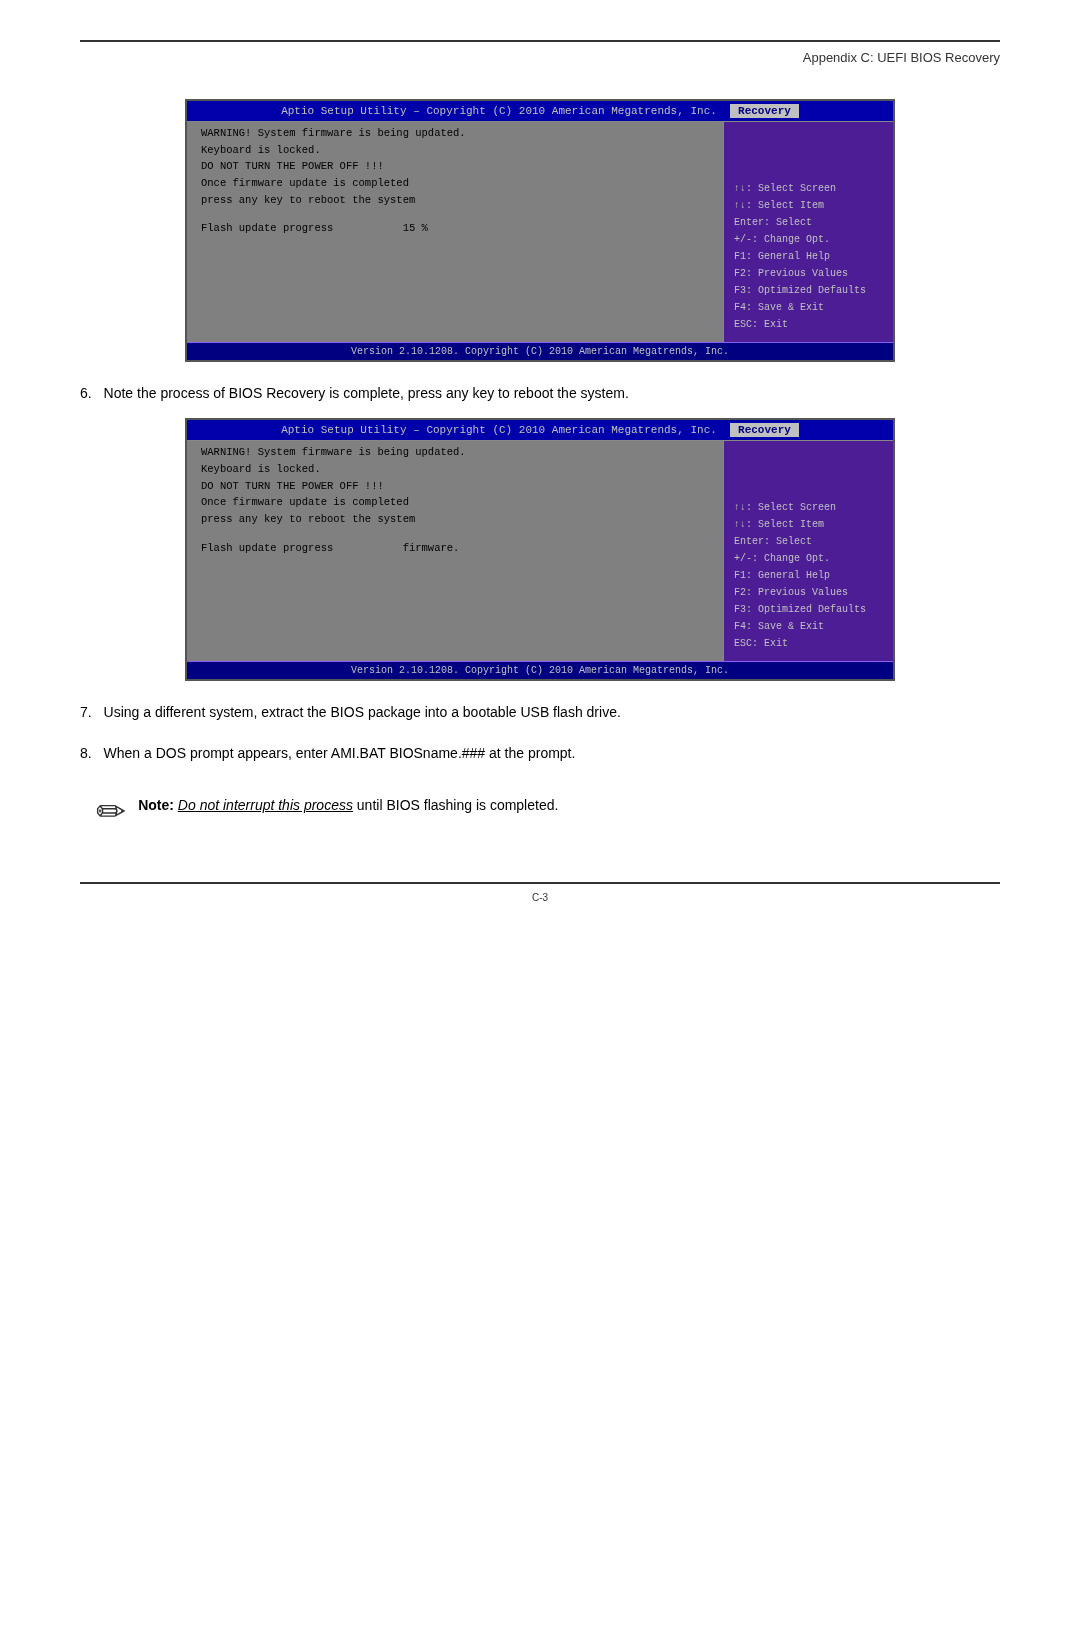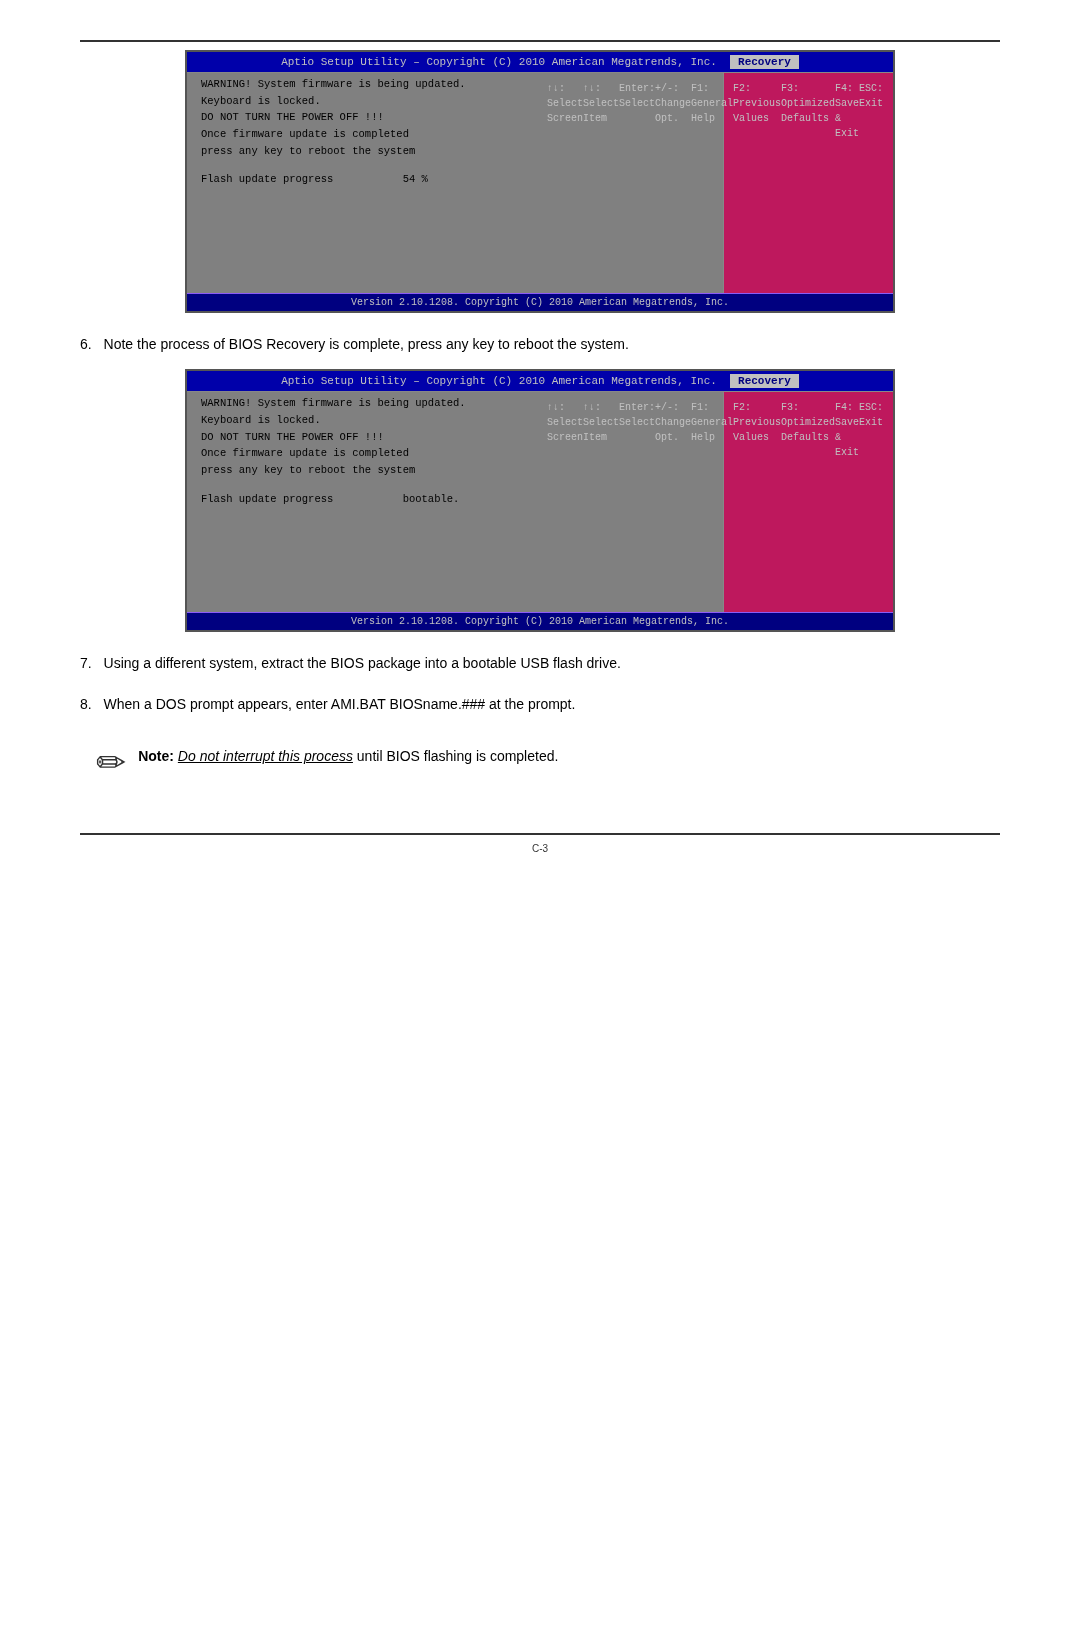--- a/index.html
+++ b/index.html
@@ -81,28 +81,28 @@
       font-family: 'Courier New', Courier, monospace;
     }
 
     .bios-main p {
       margin-bottom: 2px;
       line-height: 1.4;
     }
 
     .bios-sidebar {
       width: 170px;
-      background: #be185d;
+      background: #4c1d95;
       color: #c0c0c0;
       padding: 8px 10px;
       font-size: 10px;
       font-family: 'Courier New', Courier, monospace;
       border-left: 1px solid #888;
       display: flex;
-      flex-direction: row;
+      flex-direction: column;
       justify-content: flex-end;
     }
 
     .bios-sidebar p {
       margin-bottom: 2px;
       line-height: 1.5;
     }
 
     .bios-footer {
       background: #000080;
@@ -172,37 +172,40 @@
       margin-top: 8px;
     }
   </style>
 </head>
 <body>
 
 <div class="page-container">
 
   <hr class="top-rule">
 
+  <div class="page-header">
+    <span>Appendix C: UEFI BIOS Recovery</span>
+  </div>
 
   <div class="bios-screenshot">
     <div class="bios-title-bar">
       <span>Aptio Setup Utility – Copyright (C) 2010 American Megatrends, Inc.</span>&nbsp;
       <span class="recovery-tab">Recovery</span>
     </div>
     <div class="bios-body">
       <div class="bios-main">
         <p>WARNING! System firmware is being updated.</p>
         <p>Keyboard is locked.</p>
         <p>DO NOT TURN THE POWER OFF !!!</p>
         <p>Once firmware update is completed</p>
         <p>press any key to reboot the system</p>
         <br>
         <p>
           <span>Flash update progress</span>&nbsp;&nbsp;&nbsp;&nbsp;&nbsp;&nbsp;&nbsp;&nbsp;&nbsp;&nbsp;
-          <span>54 %</span>
+          <span>15 %</span>
         </p>
       </div>
       <div class="bios-sidebar">
         <p>↑↓: Select Screen</p>
         <p>↑↓: Select Item</p>
         <p>Enter: Select</p>
         <p>+/-: Change Opt.</p>
         <p>F1: General Help</p>
         <p>F2: Previous Values</p>
         <p>F3: Optimized Defaults</p>
@@ -228,21 +231,21 @@
     <div class="bios-body">
       <div class="bios-main">
         <p>WARNING! System firmware is being updated.</p>
         <p>Keyboard is locked.</p>
         <p>DO NOT TURN THE POWER OFF !!!</p>
         <p>Once firmware update is completed</p>
         <p>press any key to reboot the system</p>
         <br>
         <p>
           <span>Flash update progress</span>&nbsp;&nbsp;&nbsp;&nbsp;&nbsp;&nbsp;&nbsp;&nbsp;&nbsp;&nbsp;
-          <span>bootable.</span>
+          <span>firmware.</span>
         </p>
       </div>
       <div class="bios-sidebar">
         <p>↑↓: Select Screen</p>
         <p>↑↓: Select Item</p>
         <p>Enter: Select</p>
         <p>+/-: Change Opt.</p>
         <p>F1: General Help</p>
         <p>F2: Previous Values</p>
         <p>F3: Optimized Defaults</p>

